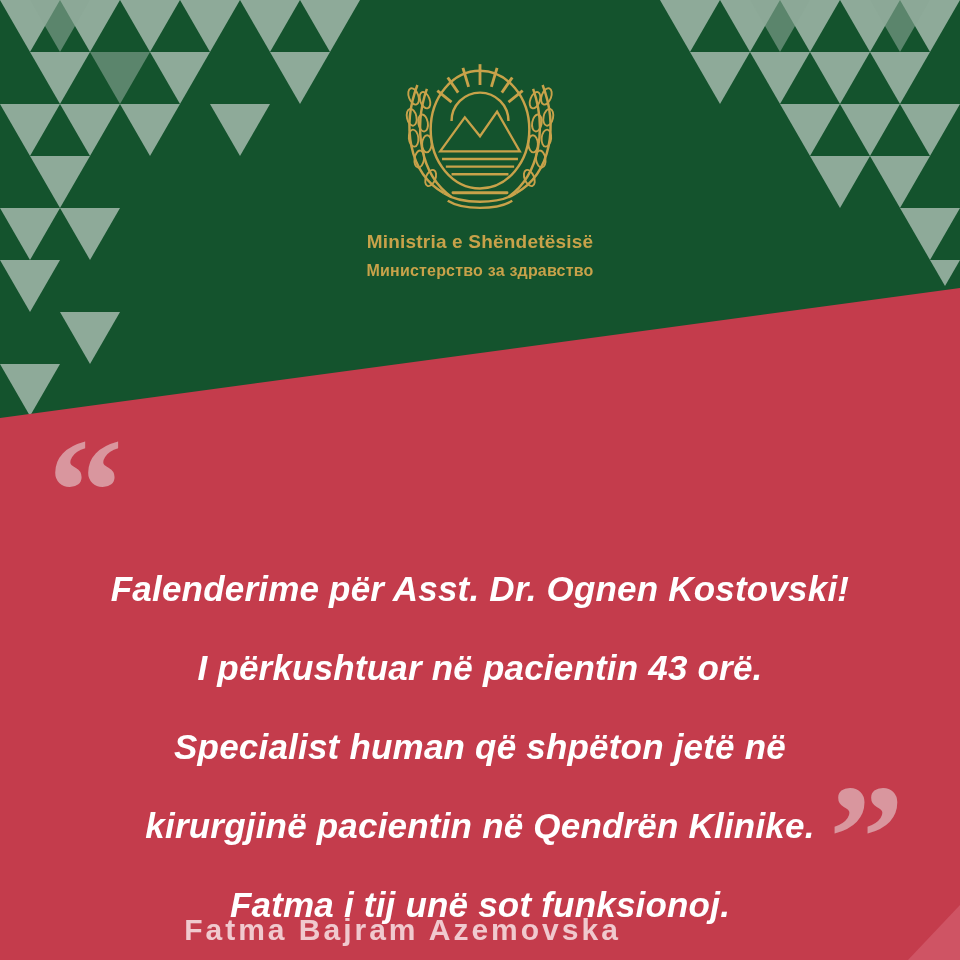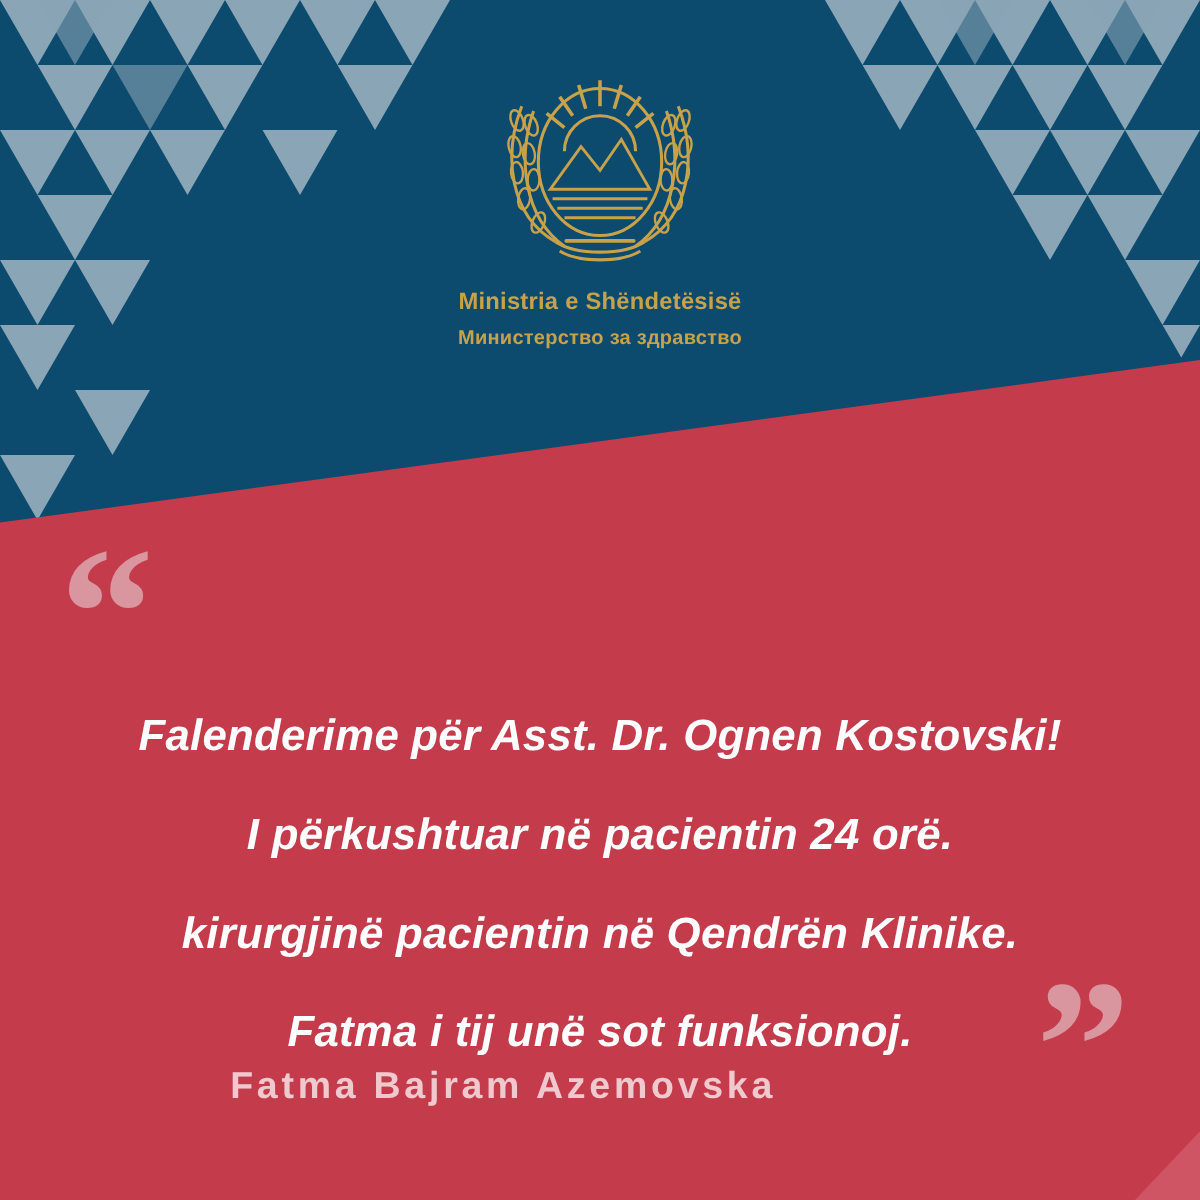--- a/index.html
+++ b/index.html
@@ -8,21 +8,21 @@
     background: #ffffff;
   }
   body {
     font-family: "Liberation Sans", sans-serif;
   }
   #card {
     position: relative;
     width: 960px;
     height: 960px;
     overflow: hidden;
-    background: #0c4a6e;
+    background: #14532d;
   }
 
   
   #pattern {
     position: absolute;
     left: 0; top: 0;
     width: 960px; height: 430px;
     opacity: 0.55;
     pointer-events: none;
   }
@@ -104,21 +104,21 @@
     font-style: italic;
     font-weight: bold;
     line-height: 50px;
     letter-spacing: 0.2px;
   }
   #quote .ql { display: block; white-space: nowrap; margin-top: 29px; }
 
   #author {
     position: absolute;
     left: 0;
-    top: 852px;
+    top: 913px;
     width: 805px;
     text-align: center;
     color: #f0c9ce;
     font-size: 30px;
     font-weight: bold;
     letter-spacing: 3px;
   }
 </style>
 </head>
 <body>
@@ -238,20 +238,21 @@
   <div id="ministry">
     <div class="line1">Ministria e Shëndetësisë</div>
     <div class="line2">Министерство за здравство</div>
   </div>
 
   <div class="qmark" id="qopen">“</div>
   <div class="qmark" id="qclose">”</div>
 
   <div id="quote">
     <span class="ql">Falenderime për Asst. Dr. Ognen Kostovski!</span>
-    <span class="ql">I përkushtuar në pacientin 24 orë.</span>
+    <span class="ql">I përkushtuar në pacientin 43 orë.</span>
+    <span class="ql">Specialist human që shpëton jetë në</span>
     <span class="ql">kirurgjinë pacientin në Qendrën Klinike.</span>
     <span class="ql">Fatma i tij unë sot funksionoj.</span>
   </div>
 
   <div id="author">Fatma Bajram Azemovska</div>
 
 </div>
 
 </body></html>

